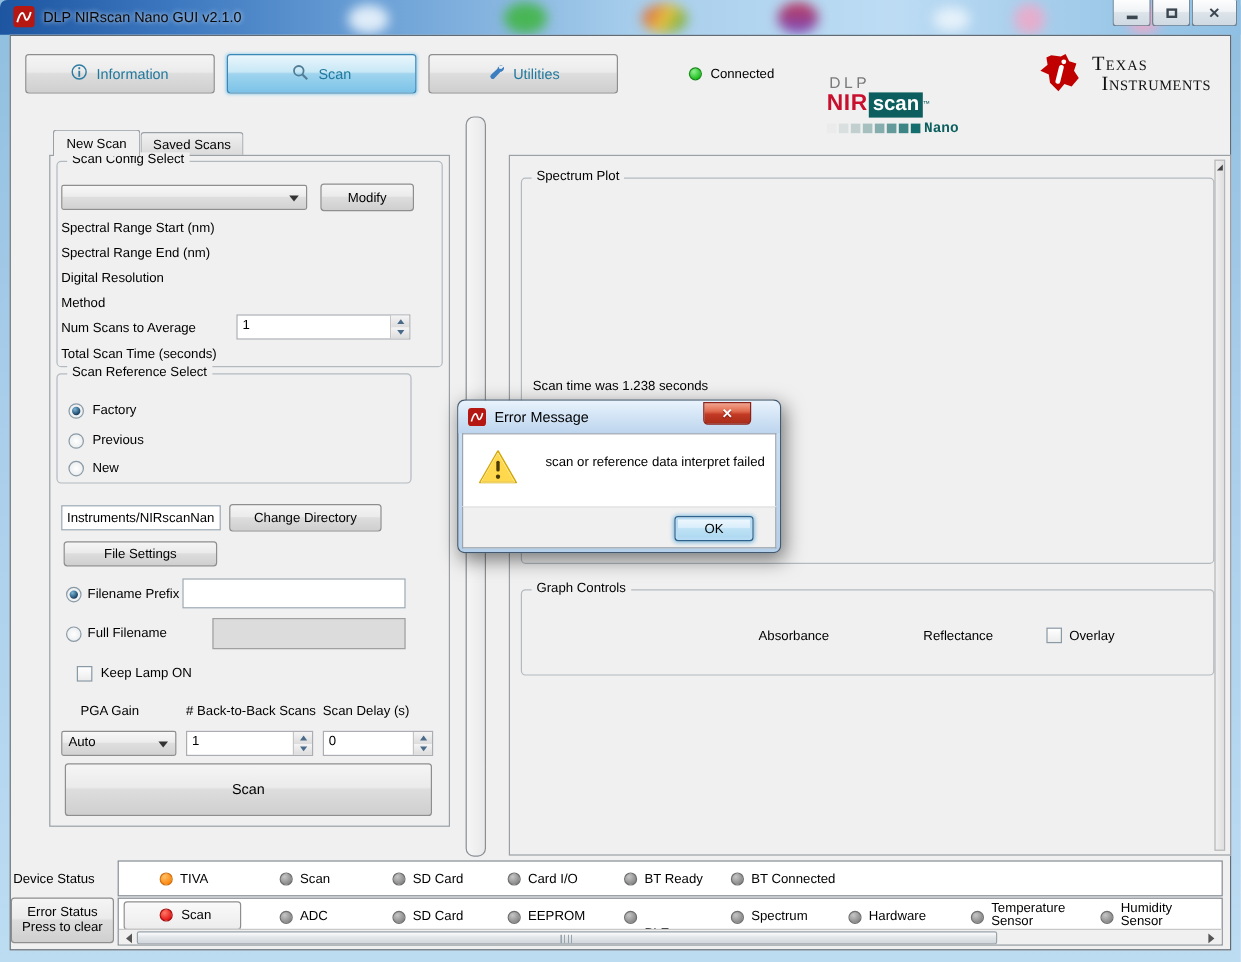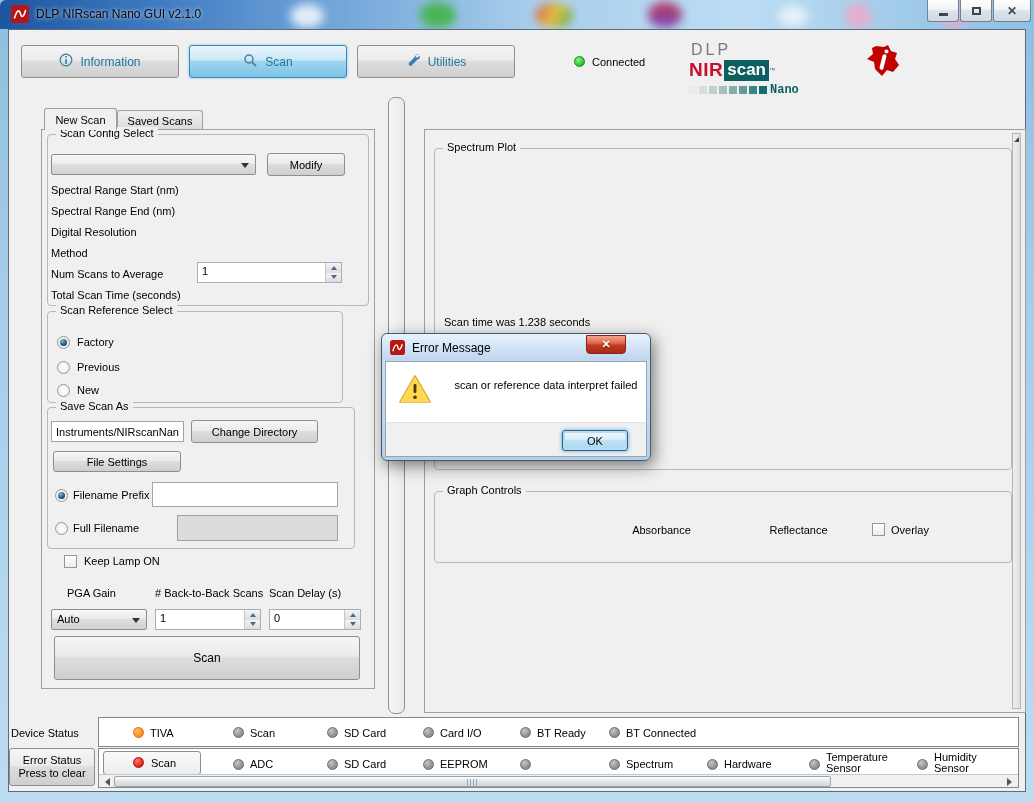--- a/index.html
+++ b/index.html
@@ -98,21 +98,21 @@
     background:linear-gradient(#f2a58e,#e06a4e 40%,#c23a24 55%,#a82c18);display:flex;align-items:center;justify-content:center;
     color:#fff;font-weight:bold;font-size:11px;text-shadow:0 1px 1px #701008;}
   .dlg-body{position:absolute;left:3px;right:3px;top:27px;height:63px;background:#fff;border:1px solid #9aa4ac;border-bottom:none;}
   .dlg-foot{position:absolute;left:3px;right:3px;bottom:3px;height:35px;background:#f0f0f0;border:1px solid #9aa4ac;border-top:1px solid #dfdfdf;}
   .okbtn{position:absolute;right:18px;top:7px;width:66px;height:21px;font-size:11px;
     background:linear-gradient(#f2f9fd,#d9eefb 45%,#bfe2f5 50%,#a9d6ef);border:1px solid #2c628b;border-radius:3px;
     box-shadow:0 0 0 2px #b8dcf4 inset, 0 0 4px #5aa8d8;display:flex;align-items:center;justify-content:center;}
 
   
   .nirlogo{position:absolute;left:680px;top:11px;width:125px;}
-  .nir-dlp{color:#7a7a7a;font-size:16px;letter-spacing:3px;margin-left:2px;}
+  .nir-dlp{color:#7a7a7a;font-size:13px;letter-spacing:3px;margin-left:2px;margin-top:20px;}
   .nir-row{display:flex;align-items:center;margin-top:0px;}
   .nir-red{color:#c8102e;font-weight:bold;font-size:19px;letter-spacing:0.5px;}
   .nir-box{background:#0d5f5f;color:#fff;font-weight:bold;font-size:17px;padding:0 3px 1px 3px;margin-left:1px;}
   .nir-tm{color:#0d5f5f;font-size:6px;vertical-align:top;}
   .nir-sq{display:flex;align-items:center;gap:2px;margin-top:2px;}
   .nir-sq span{width:8px;height:8px;display:inline-block;}
   .nir-nano{color:#0d5f5f;font-weight:bold;font-size:12px;margin-left:1px;font-family:Liberation Mono, monospace;}
   .tilogo{position:absolute;left:855px;top:14px;display:flex;align-items:flex-start;gap:6px;}
   .ti-text{font-family:"Liberation Serif",serif;font-variant:small-caps;color:#111;line-height:1.0;}
   .ti-text .l1{font-size:17px;letter-spacing:1px;}
@@ -193,20 +193,24 @@
       <span class="nir-nano" style="width:auto;height:auto;">Nano</span>
     </div>
   </div>
 
   <div class="tilogo">
     <span><svg width="40" height="38" viewBox="0 0 40 38">
           <path d="M12 2 l8 1 4-2 3 6 6 2-2 6 4 6-6 7-6-2-5 6-7-7-1-7-7-3 6-5-1-6z" fill="#c00000"></path>
           <rect x="17" y="10" width="4" height="16" rx="2" fill="#ffffff" transform="rotate(14 19 18)"></rect>
           <circle cx="22.5" cy="7.5" r="2" fill="#ffffff"></circle>
         </svg></span>
+    <div class="ti-text">
+      <div class="l1">Texas</div>
+      <div class="l2">Instruments</div>
+    </div>
   </div>
 
   <div class="tab active" style="left:35px;top:78px;width:73px;height:22px;">
       <span>New Scan</span>
     </div>
   <div class="tab inactive" style="left:108px;top:80px;width:86px;height:20px;">
       <span>Saved Scans</span>
     </div>
   <div class="panelframe" style="left:32px;top:99px;width:334px;height:560px;"></div>
 
@@ -241,23 +245,20 @@
   <div class="group" style="left:38px;top:281px;width:296px;height:92px;">
     <span class="legend">Scan Reference Select</span>
   </div>
   <div class="radio sel" style="left:48px;top:306px;"></div>
   <span class="lbl" style="left:68px;top:306px;">Factory</span>
   <div class="radio" style="left:48px;top:331px;"></div>
   <span class="lbl" style="left:68px;top:331px;">Previous</span>
   <div class="radio" style="left:48px;top:354px;"></div>
   <span class="lbl" style="left:68px;top:354px;">New</span>
 
-  <div class="group" style="left:38px;top:377px;width:308px;height:142px;">
-    <span class="legend">Save Scan As</span>
-  </div>
   <div class="field abs" style="left:42px;top:391px;width:133px;height:21px;">
     <input class="bare" value="Instruments/NIRscanNano" style="">
   </div>
   <div class="btn abs" style="left:182px;top:390px;width:127px;height:23px;">
       <span>Change Directory</span>
     </div>
   <div class="btn abs" style="left:44px;top:421px;width:128px;height:21px;">
       <span>File Settings</span>
     </div>
   <div class="radio sel" style="left:46px;top:459px;"></div>

